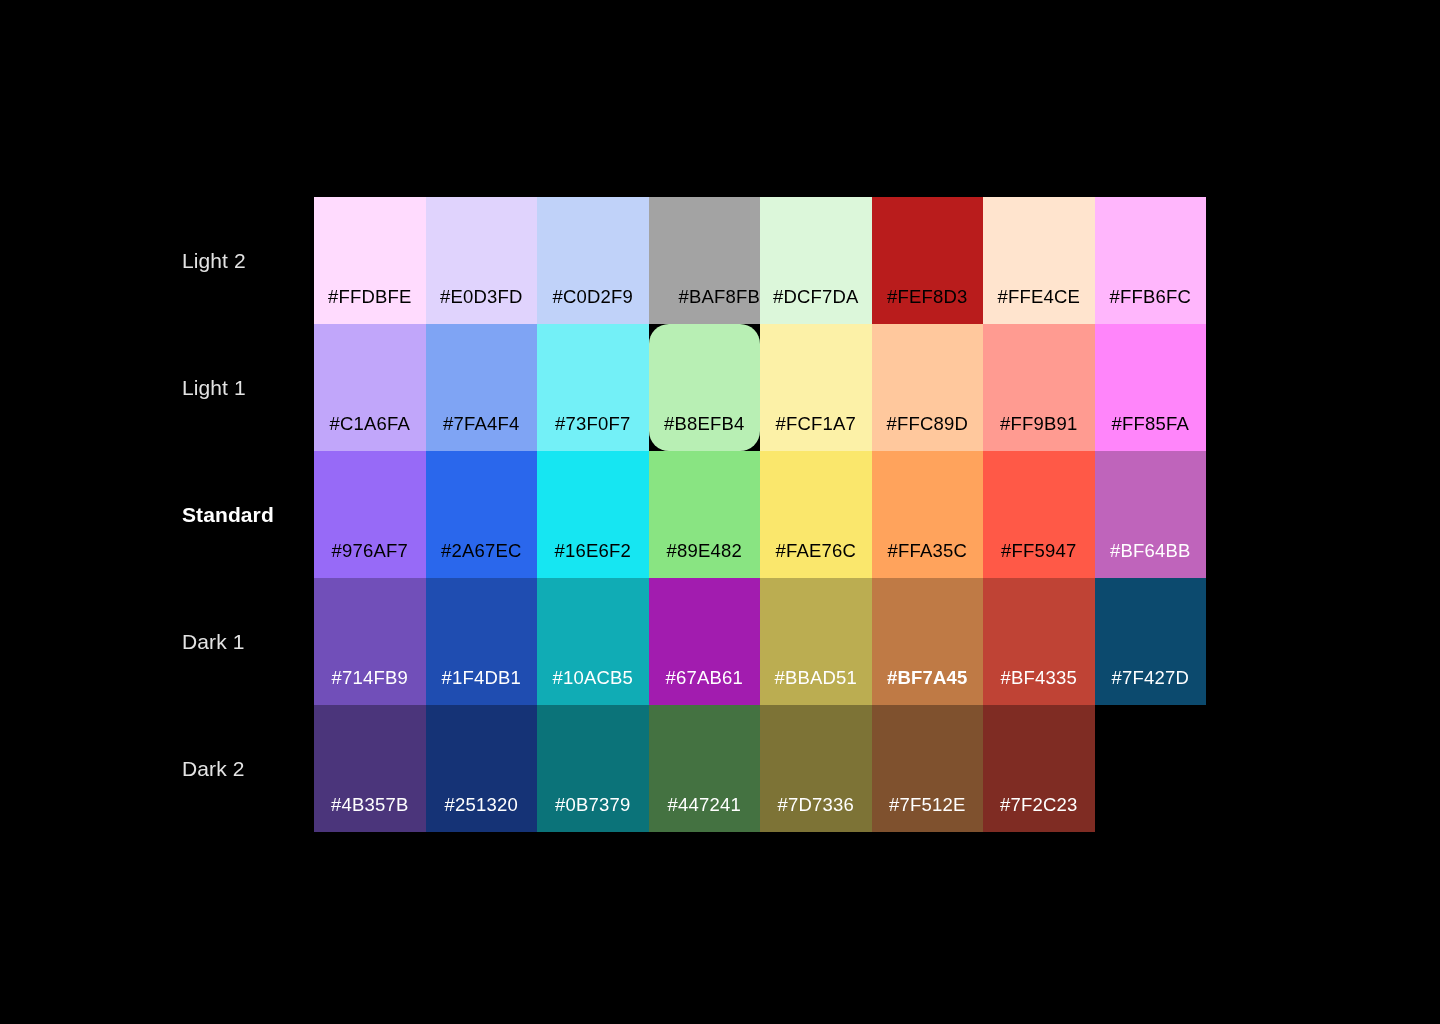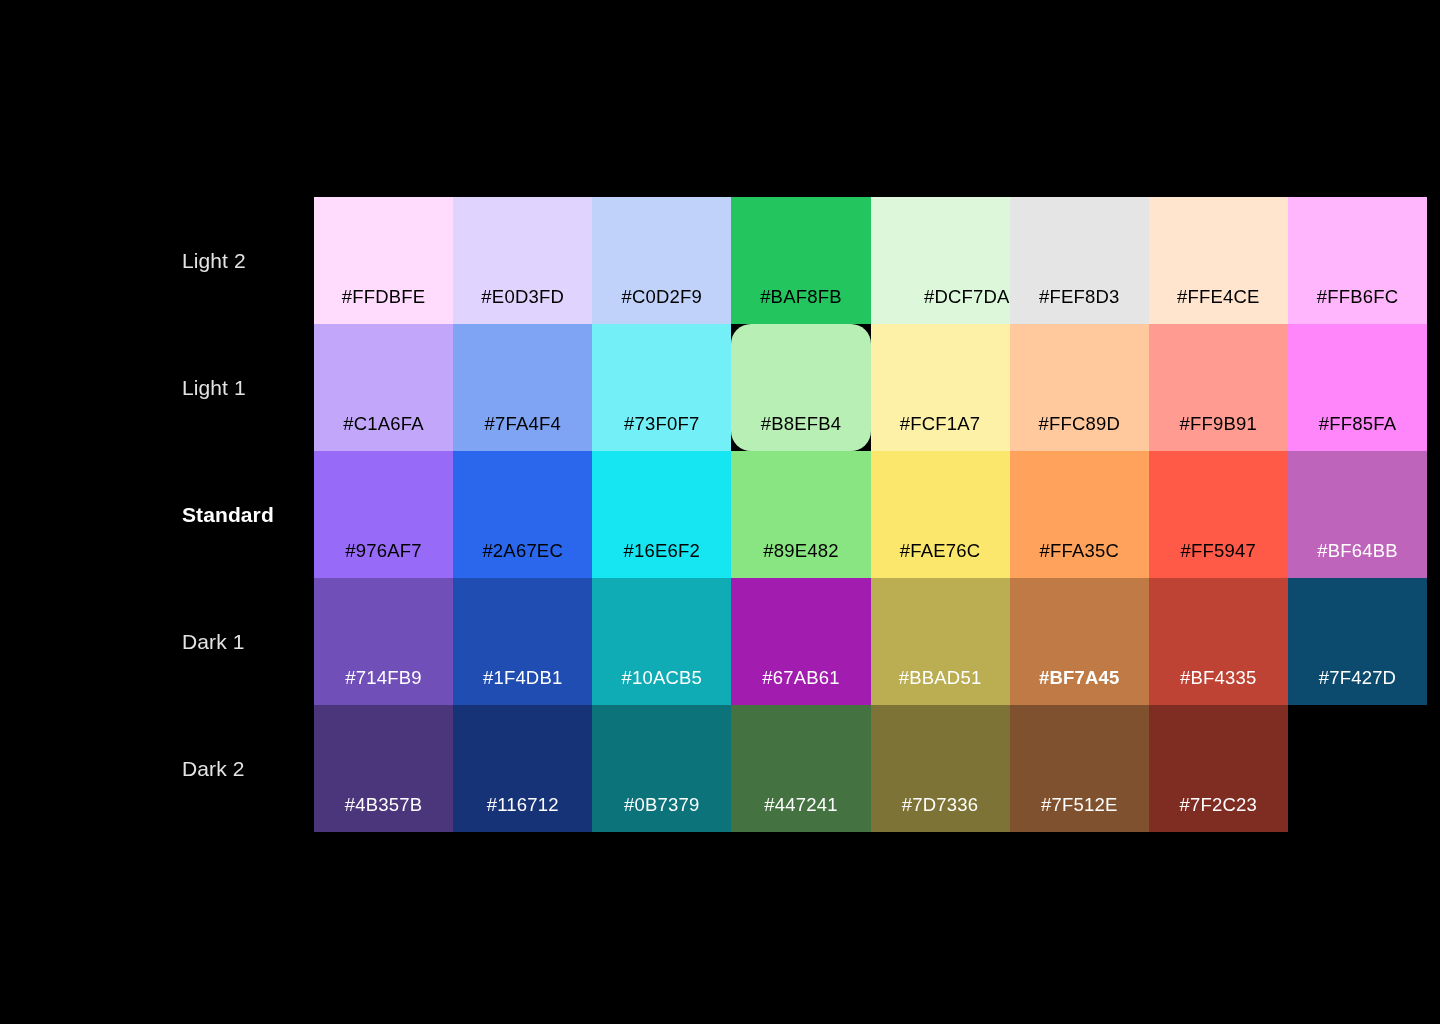--- a/index.html
+++ b/index.html
@@ -50,21 +50,21 @@
   .row-label.is-emphasis {
     color: #FFFFFF;
     font-weight: 700;
   }
 
   
   .swatch-grid {
     position: absolute;
     left: 314px;
     top: 197px;
-    width: 1113px;
+    width: 892px;
     height: 635px;
     display: grid;
     grid-template-columns: repeat(8, 1fr);
     grid-template-rows: repeat(5, 1fr);
   }
 
   .swatch {
     position: relative;
     display: flex;
     align-items: flex-end;
@@ -100,27 +100,27 @@
   <div class="swatch-grid">
       <div class="swatch" style="background: rgb(255, 219, 254);">
         <span class="swatch-hex hex-on-light">#FFDBFE</span>
       </div>
       <div class="swatch" style="background: rgb(224, 211, 253);">
         <span class="swatch-hex hex-on-light">#E0D3FD</span>
       </div>
       <div class="swatch" style="background: rgb(192, 210, 249);">
         <span class="swatch-hex hex-on-light">#C0D2F9</span>
       </div>
-      <div class="swatch" style="background: #22c55e;">
+      <div class="swatch" style="background: #a3a3a3; justify-content: flex-end;">
         <span class="swatch-hex hex-on-light">#BAF8FB</span>
       </div>
-      <div class="swatch" style="background: rgb(220, 247, 218); justify-content: flex-end;">
+      <div class="swatch" style="background: rgb(220, 247, 218);">
         <span class="swatch-hex hex-on-light">#DCF7DA</span>
       </div>
-      <div class="swatch" style="background: #e5e5e5; text-align: center;">
+      <div class="swatch" style="background: #b91c1c; text-align: center;">
         <span class="swatch-hex hex-on-light">#FEF8D3</span>
       </div>
       <div class="swatch" style="background: rgb(255, 228, 206);">
         <span class="swatch-hex hex-on-light">#FFE4CE</span>
       </div>
       <div class="swatch" style="background: rgb(255, 182, 252);">
         <span class="swatch-hex hex-on-light">#FFB6FC</span>
       </div>
       <div class="swatch" style="background: rgb(193, 166, 250);">
         <span class="swatch-hex hex-on-light">#C1A6FA</span>
@@ -191,21 +191,21 @@
       <div class="swatch" style="background: rgb(191, 67, 53);">
         <span class="swatch-hex hex-on-dark">#BF4335</span>
       </div>
       <div class="swatch" style="background: #0c4a6e;">
         <span class="swatch-hex hex-on-dark">#7F427D</span>
       </div>
       <div class="swatch" style="background: rgb(75, 53, 123);">
         <span class="swatch-hex hex-on-dark">#4B357B</span>
       </div>
       <div class="swatch" style="background: rgb(21, 51, 118);">
-        <span class="swatch-hex hex-on-dark">#116712</span>
+        <span class="swatch-hex hex-on-dark">#251320</span>
       </div>
       <div class="swatch" style="background: rgb(11, 115, 121);">
         <span class="swatch-hex hex-on-dark">#0B7379</span>
       </div>
       <div class="swatch" style="background: rgb(68, 114, 65);">
         <span class="swatch-hex hex-on-dark">#447241</span>
       </div>
       <div class="swatch" style="background: rgb(125, 115, 54);">
         <span class="swatch-hex hex-on-dark">#7D7336</span>
       </div>

